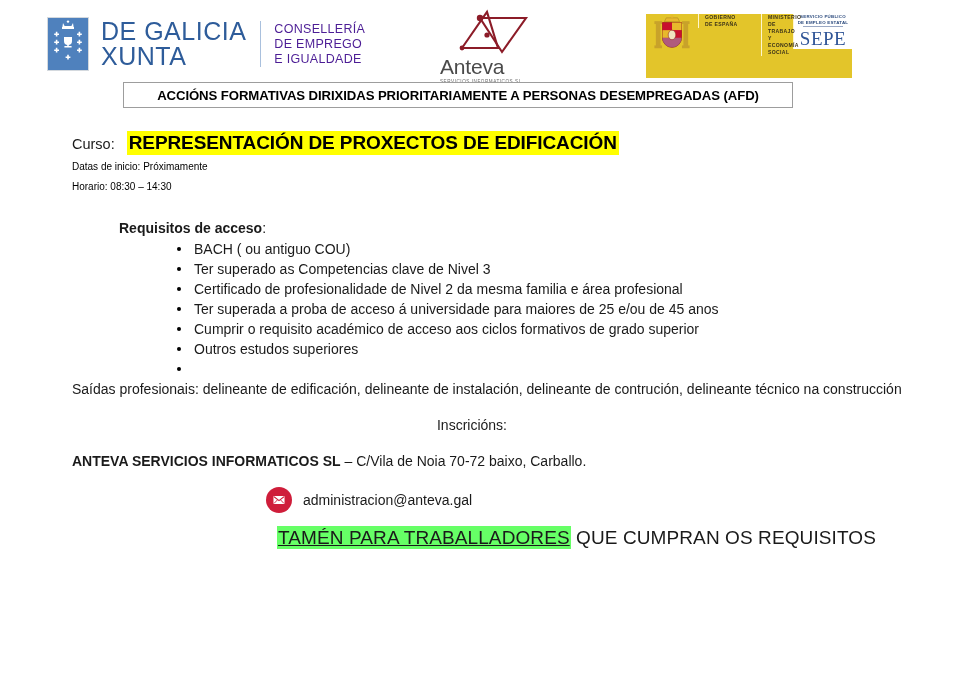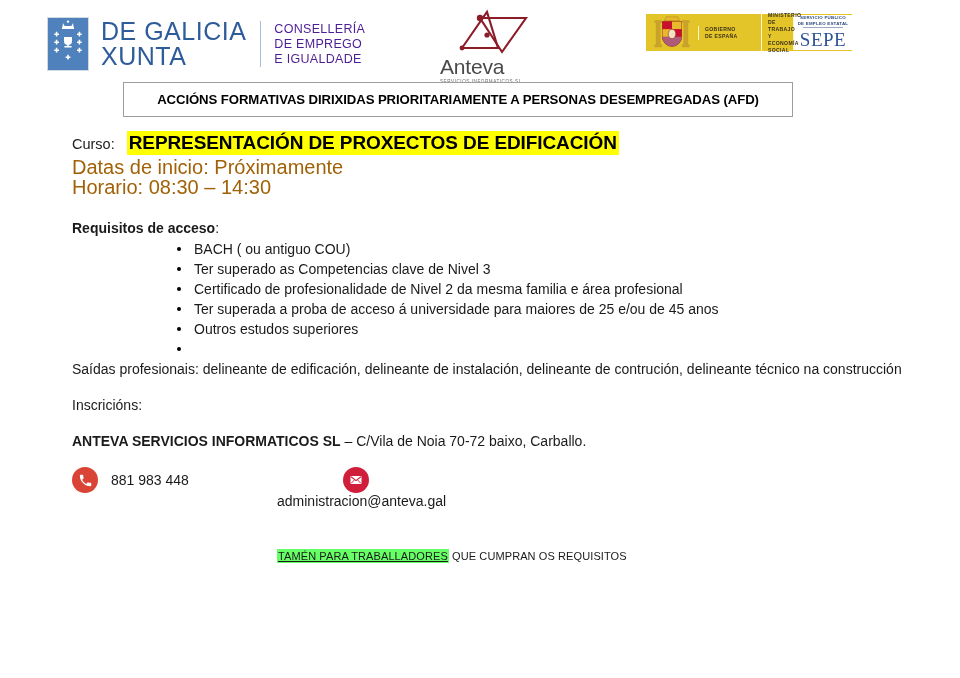--- a/index.html
+++ b/index.html
@@ -81,24 +81,24 @@
     letter-spacing: 0.55px;
     margin-top: 2px;
   }
 
   
   .sepe-banner {
     position: absolute;
     left: 646px;
     top: 14px;
     width: 206px;
-    height: 37px;
+    height: 64px;
     background: #e3c52a;
     display: flex;
-    align-items: center;
+    align-items: flex-start;
     box-sizing: border-box;
   }
   .sepe-cell {
     display: flex;
     align-items: center;
     position: relative;
   }
   .sepe-arms {
     width: 52px;
     justify-content: center;
@@ -151,21 +151,21 @@
     background: #9aa8c4;
     margin: 1px 0;
   }
 
   
   .afd-box {
     position: absolute;
     left: 123px;
     top: 82px;
     width: 670px;
-    height: 35px;
+    height: 26px;
     border: 1px solid #9d9d9d;
     box-sizing: border-box;
     display: flex;
     align-items: center;
     justify-content: center;
   }
   .afd-text {
     font-size: 13.2px;
     font-weight: bold;
     color: #000000;
@@ -193,33 +193,33 @@
     font-size: 19px;
     font-weight: bold;
     color: #000000;
     background: #ffff00;
     margin-left: 12px;
     padding: 1px 2px;
     letter-spacing: -0.1px;
     white-space: nowrap;
   }
   .meta-line {
-    font-size: 20px;
-    color: #a16207;
+    font-size: 10px;
+    color: #000000;
     line-height: 20px;
   }
   .spacer-20 { height: 20px; }
   .spacer-16 { height: 16px; }
 
   .req-heading {
     font-size: 14px;
     color: #1a1a1a;
     line-height: 22px;
   }
-  .req-heading b { font-weight: bold; }
+  .req-heading b { font-weight: bold; margin-left: 47px; }
 
   .bullets {
     margin: 0;
     padding: 0;
     list-style: none;
   }
   .bullets li {
     font-size: 14px;
     color: #1a1a1a;
     line-height: 20px;
@@ -241,20 +241,21 @@
   .saidas {
     font-size: 14px;
     color: #1a1a1a;
     line-height: 20px;
     white-space: nowrap;
   }
   .inscricions {
     font-size: 14px;
     color: #1a1a1a;
     line-height: 20px;
+    text-align: center;
   }
   .anteva-addr {
     font-size: 14px;
     color: #1a1a1a;
     line-height: 20px;
   }
   .anteva-addr b { font-weight: bold; }
 
   
   .contact-row {
@@ -262,21 +263,21 @@
     height: 34px;
     margin-top: 16px;
   }
   .contact-item {
     position: absolute;
     display: flex;
     align-items: center;
     top: 0;
   }
   .contact-phone { left: 0px; }
-  .contact-mail { left: 194px; flex-direction: column; }
+  .contact-mail { left: 194px; }
   .icon-circle {
     width: 26px;
     height: 26px;
     border-radius: 50%;
     display: flex;
     align-items: center;
     justify-content: center;
     flex: none;
   }
   .icon-phone-bg { background: #d94436; }
@@ -287,25 +288,24 @@
     margin-left: 13px;
     white-space: nowrap;
   }
   .contact-text.mail-text { margin-left: 11px; }
 
   
   .final-line {
     position: absolute;
     left: 277px;
     top: 527px;
-    font-size: 11px;
+    font-size: 19px;
     color: #1a1a1a;
     white-space: nowrap;
     letter-spacing: 0.1px;
-    margin-top: 23px;
   }
   .final-hl {
     background: #66ff66;
     text-decoration: underline;
     padding: 1px 1px;
   }
 </style>
 </head>
 <body>
 
@@ -432,45 +432,38 @@
 
   <div class="req-heading">
     <b>Requisitos de acceso</b><span>:</span>
   </div>
 
   <ul class="bullets">
     <li>BACH ( ou antiguo COU)</li>
     <li>Ter superado as Competencias clave de Nivel 3</li>
     <li>Certificado de profesionalidade de Nivel 2 da mesma familia e área profesional</li>
     <li>Ter superada a proba de acceso á universidade para maiores de 25 e/ou de 45 anos</li>
+    <li>Cumprir o requisito académico de acceso aos ciclos formativos de grado superior</li>
     <li>Outros estudos superiores</li>
     <li></li>
   </ul>
 
   <div class="saidas">Saídas profesionais: delineante de edificación, delineante de instalación, delineante de contrución, delineante técnico na construcción</div>
 
   <div class="spacer-16"></div>
 
   <div class="inscricions">Inscricións:</div>
 
   <div class="spacer-16"></div>
 
   <div class="anteva-addr">
     <b>ANTEVA SERVICIOS INFORMATICOS SL</b><span> – C/Vila de Noia 70-72 baixo, Carballo.</span>
   </div>
 
   <div class="contact-row">
-    <div class="contact-item contact-phone">
-      <span class="icon-circle icon-phone-bg">
-        <svg viewBox="0 0 24 24" width="15" height="15" aria-hidden="true">
-          <path fill="#ffffff" d="M6.6 10.8c1.4 2.8 3.8 5.2 6.6 6.6l2.2-2.2c.3-.3.7-.4 1.1-.2 1.2.4 2.4.6 3.7.6.6 0 1 .4 1 1V20c0 .6-.4 1-1 1C10.7 21 3 13.3 3 3.8c0-.6.4-1 1-1h3.4c.6 0 1 .4 1 1 0 1.3.2 2.5.6 3.7.1.4 0 .8-.2 1.1l-2.2 2.2z"></path>
-        </svg>
-      </span>
-      <span class="contact-text">881 983 448</span>
-    </div>
     <div class="contact-item contact-mail">
       <span class="icon-circle icon-mail-bg">
         <svg viewBox="0 0 24 24" width="14" height="14" aria-hidden="true">
           <rect x="2.5" y="5" width="19" height="14" rx="1.6" fill="#ffffff"></rect>
           <path d="M3.6 6.4 L12 13 L20.4 6.4" fill="none" stroke="#cf1d3a" stroke-width="1.8"></path>
           <path d="M3.6 17.8 L9.4 11.8 M20.4 17.8 L14.6 11.8" fill="none" stroke="#cf1d3a" stroke-width="1.6"></path>
         </svg>
       </span>
       <span class="contact-text mail-text">administracion@anteva.gal</span>
     </div>

